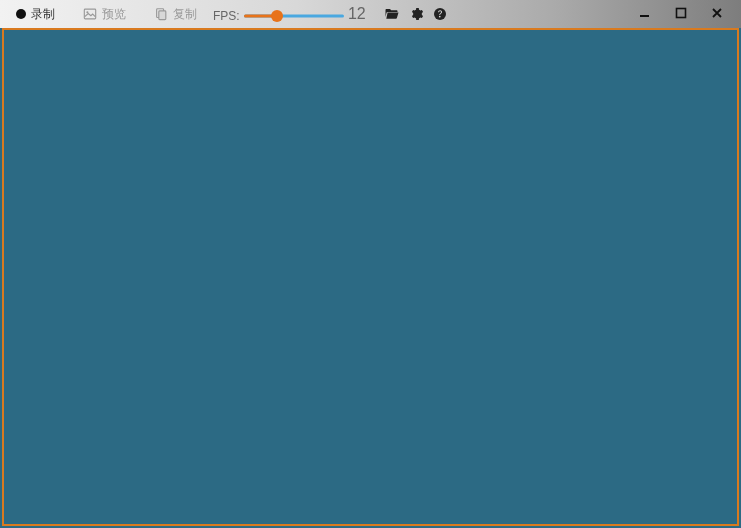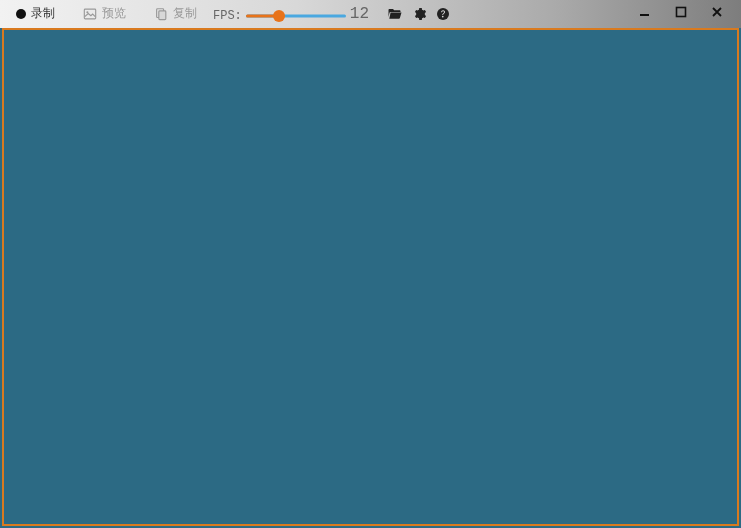--- a/index.html
+++ b/index.html
@@ -16,21 +16,20 @@
       overflow: hidden;
       position: relative;
     }
     .window {
       position: absolute;
       top: 0;
       left: 0;
       width: 741px;
       height: 528px;
       background: #2c6a84;
-      font-family: Liberation Mono, monospace;
     }
     .titlebar {
       height: 28px;
       background: linear-gradient(to right, #f2f2f2 0%, #d8d8d8 40%, #aaaaaa 75%, #7d7d7d 100%);
       display: flex;
       align-items: center;
       padding: 0 6px 0 10px;
       position: relative;
     }
     .toolbar-btn {

